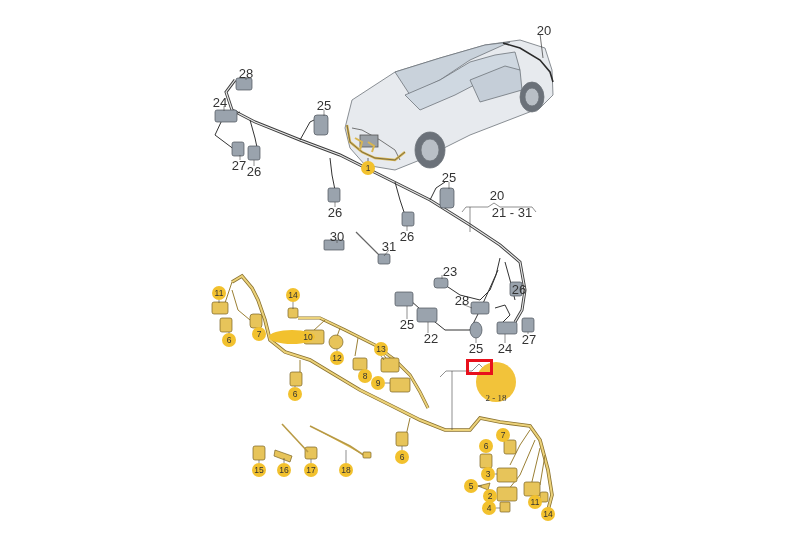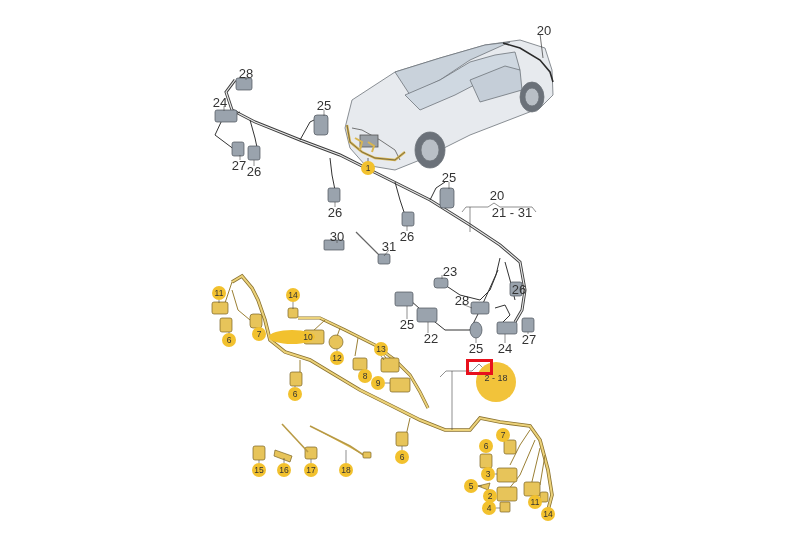--- a/index.html
+++ b/index.html
@@ -1,21 +1,21 @@
 <!DOCTYPE html>
 <html><head>
 <meta charset="utf-8">
 <style>
   html, body { margin:0; padding:0; background:#ffffff; }
   body { width:805px; height:551px; position:relative; overflow:hidden; font-family:"Liberation Sans", sans-serif; }
   #stage { position:absolute; left:0; top:0; width:805px; height:551px; }
   .lbl { position:absolute; font-size:13px; color:#333; transform:translate(-50%,-50%); white-space:nowrap; font-family:"Liberation Sans", sans-serif; }
   .badge { position:absolute; width:14px; height:14px; border-radius:50%; background:#f2c12e; color:#333; font-size:8.5px; line-height:14px; text-align:center; transform:translate(-50%,-50%); font-family:"Liberation Sans", sans-serif; }
   .bigbadge { position:absolute; width:40px; height:40px; border-radius:50%; background:#f2c33a; transform:translate(-50%,-50%); }
-  .rangelbl { position:absolute; font-size:9px; color:#333; transform:translate(-50%,-50%); font-family:Liberation Sans, sans-serif; }
+  .rangelbl { position:absolute; font-size:9px; color:#333; transform:translate(-50%,-50%); font-family:Liberation Serif, serif;margin-top:20px; }
   .highlight { position:absolute; border:3px solid #e8101c; box-sizing:border-box; }
   svg { position:absolute; left:0; top:0; }
 </style>
 </head>
 <body>
 
 <div id="stage">
   <svg width="805" height="551" viewBox="0 0 805 551">
 
     <g stroke="#6d737a" stroke-width="0.8" fill="#e7eaee">

